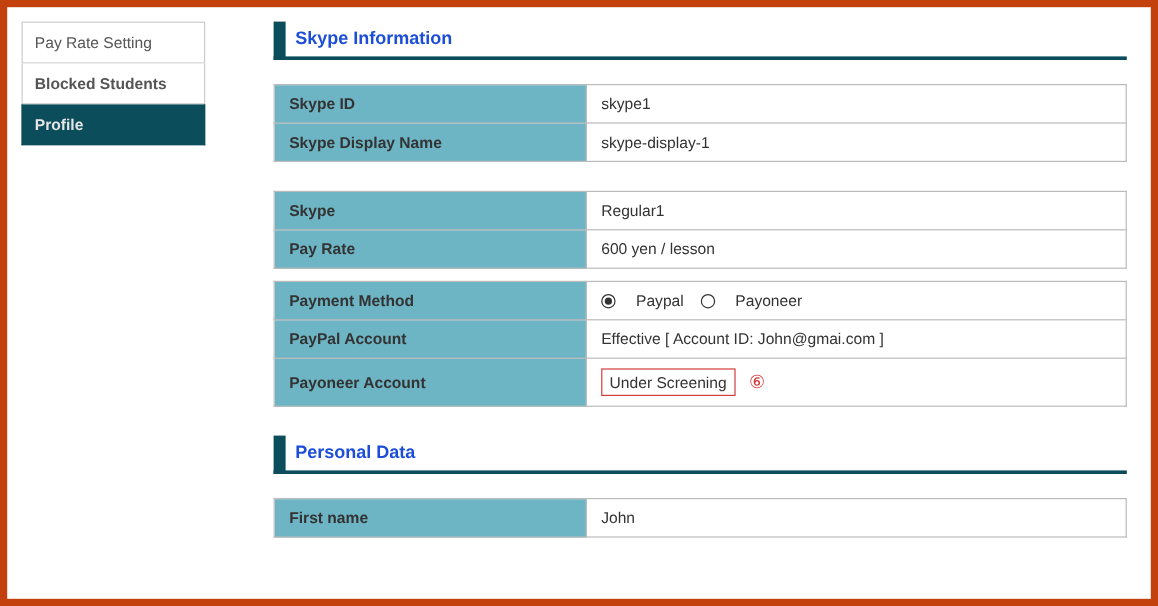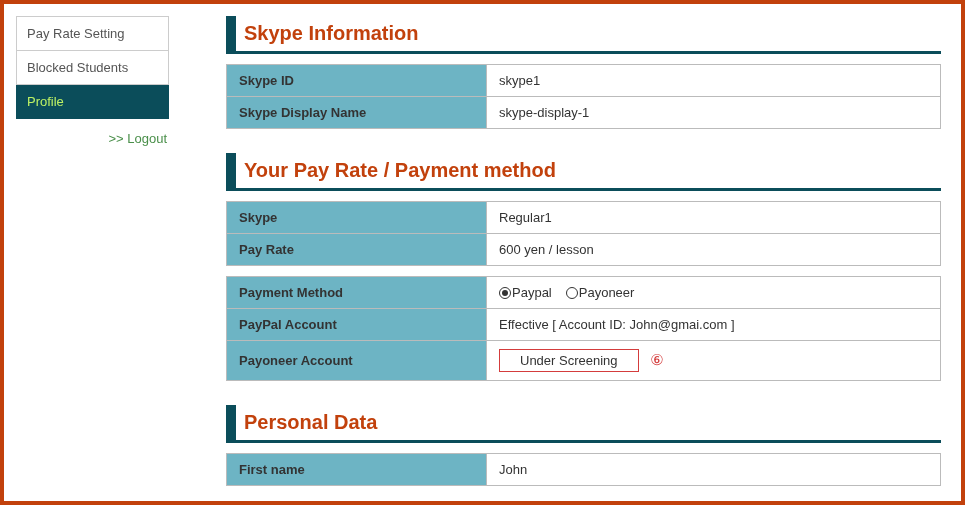--- a/index.html
+++ b/index.html
@@ -1,48 +1,45 @@
 <!DOCTYPE html>
 <html><head>
 <meta charset="utf-8">
 <style>
   * { box-sizing: border-box; margin: 0; padding: 0; }
   body { font-family: Arial, sans-serif; font-size: 13px; color: #333; background: #fff; }
-  .page { width: 965px; height: 505px; border: 4px solid #c2410c; position: relative; overflow: hidden; }
+  .page { width: 965px; height: 505px; border: 6px solid #c2410c; position: relative; overflow: hidden; }
   .sidebar { position: absolute; left: 12px; top: 12px; width: 153px; }
   .sidebar-item { border: 1px solid #ccc; padding: 9px 10px; background: #fff; color: #555; cursor: pointer; font-size: 13px; }
-  .sidebar-item + .sidebar-item { border-top: none; }
-  .sidebar-item.active { background: #0b4d5a; color: #bef264; border-color: #0b4d5a; }
+  .sidebar-item + .sidebar-item { border-top: none; font-weight: bold; }
+  .sidebar-item.active { background: #0b4d5a; color: #e5e5e5; border-color: #0b4d5a; }
   .logout-wrap { text-align: right; margin-top: 12px; width: 153px; padding-right: 2px; }
   .logout { color: #4a8f4a; font-size: 13px; cursor: pointer; }
   .main { position: absolute; left: 222px; top: 12px; right: 20px; }
   .section { margin-bottom: 24px; }
-  .section-head { border-left: 10px solid #0b4d5a; border-bottom: 3px solid #0b4d5a; padding: 6px 10px 6px 8px; font-weight: bold; font-size: 20px; color: #c2410c; }
-  .section-table { width: 100%; border-collapse: collapse; margin-top: 10px; }
+  .section-head { border-left: 10px solid #0b4d5a; border-bottom: 3px solid #0b4d5a; padding: 6px 10px 6px 8px; font-weight: bold; font-size: 15px; color: #1d4ed8; }
+  .section-table { width: 100%; border-collapse: collapse; margin-top: 20px; }
   .section-table td { border: 1px solid #bbb; padding: 8px 12px; font-size: 13px; vertical-align: middle; }
   .section-table td.label { background: #6db4c4; width: 260px; font-weight: bold; color: #333; }
   .section-table + .section-table { margin-top: 10px; }
   .radio-group { display: flex; align-items: center; gap: 14px; }
-  .radio-item { display: flex; align-items: center; gap: 1px; }
+  .radio-item { display: flex; align-items: center; gap: 17px; }
   .radio { width: 12px; height: 12px; border: 1.5px solid #333; border-radius: 50%; display: inline-flex; align-items: center; justify-content: center; }
   .radio.selected::after { content: ""; width: 6px; height: 6px; background: #333; border-radius: 50%; }
-  .status-box { display: inline-block; border: 1px solid #d43c3c; padding: 3px 20px; margin-right: 8px; color: #333; }
+  .status-box { display: inline-block; border: 1px solid #d43c3c; padding: 3px 6px; margin-right: 8px; color: #333; }
   .circled-num { color: #d43c3c; font-size: 15px; }
 </style>
 </head>
 <body>
 <div class="page">
 
 <div class="sidebar">
   <div class="sidebar-item">Pay Rate Setting</div>
   <div class="sidebar-item">Blocked Students</div>
   <div class="sidebar-item active">Profile</div>
-  <div class="logout-wrap">
-    <span class="logout">&gt;&gt; Logout</span>
-  </div>
 </div>
 
 <div class="main">
 
   <div class="section">
     <div class="section-head">Skype Information</div>
     <table class="section-table">
       <tbody>
             <tr>
         <td class="label">Skype ID</td>
@@ -50,21 +47,20 @@
       </tr>
       <tr>
         <td class="label">Skype Display Name</td>
         <td>skype-display-1</td>
       </tr>
     </tbody>
         </table>
   </div>
 
   <div class="section">
-    <div class="section-head">Your Pay Rate / Payment method</div>
     <table class="section-table">
       <tbody>
             <tr>
         <td class="label">Skype</td>
         <td>Regular1</td>
       </tr>
       <tr>
         <td class="label">Pay Rate</td>
         <td>600 yen / lesson</td>
       </tr>

